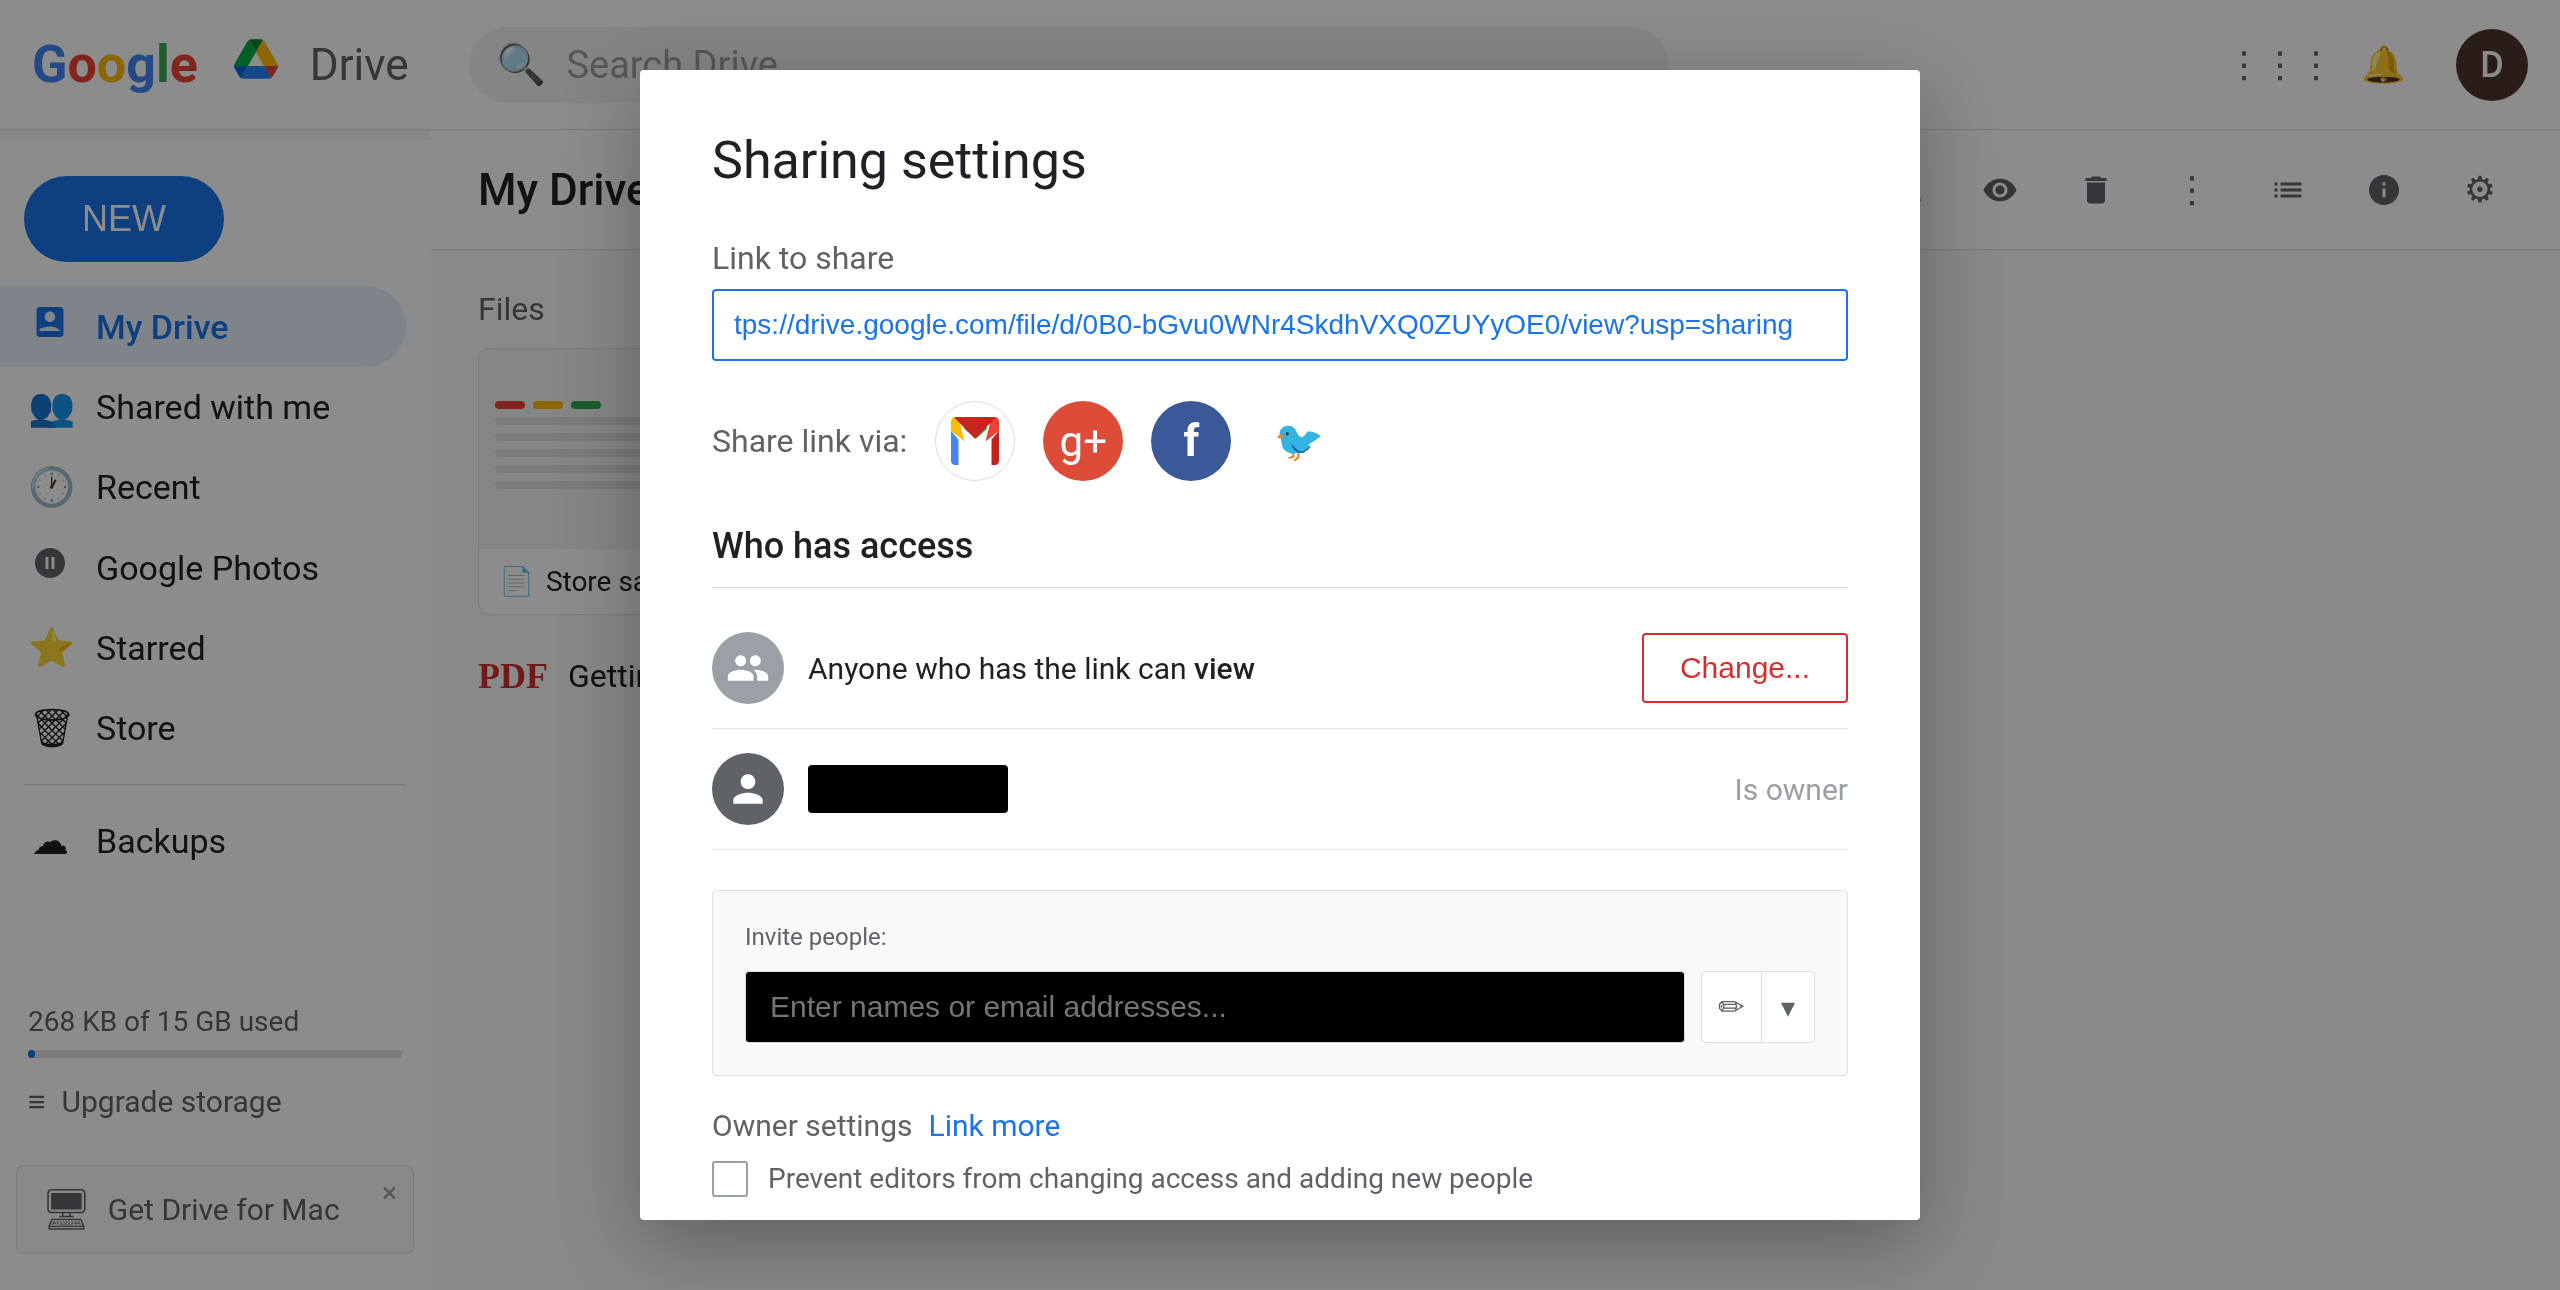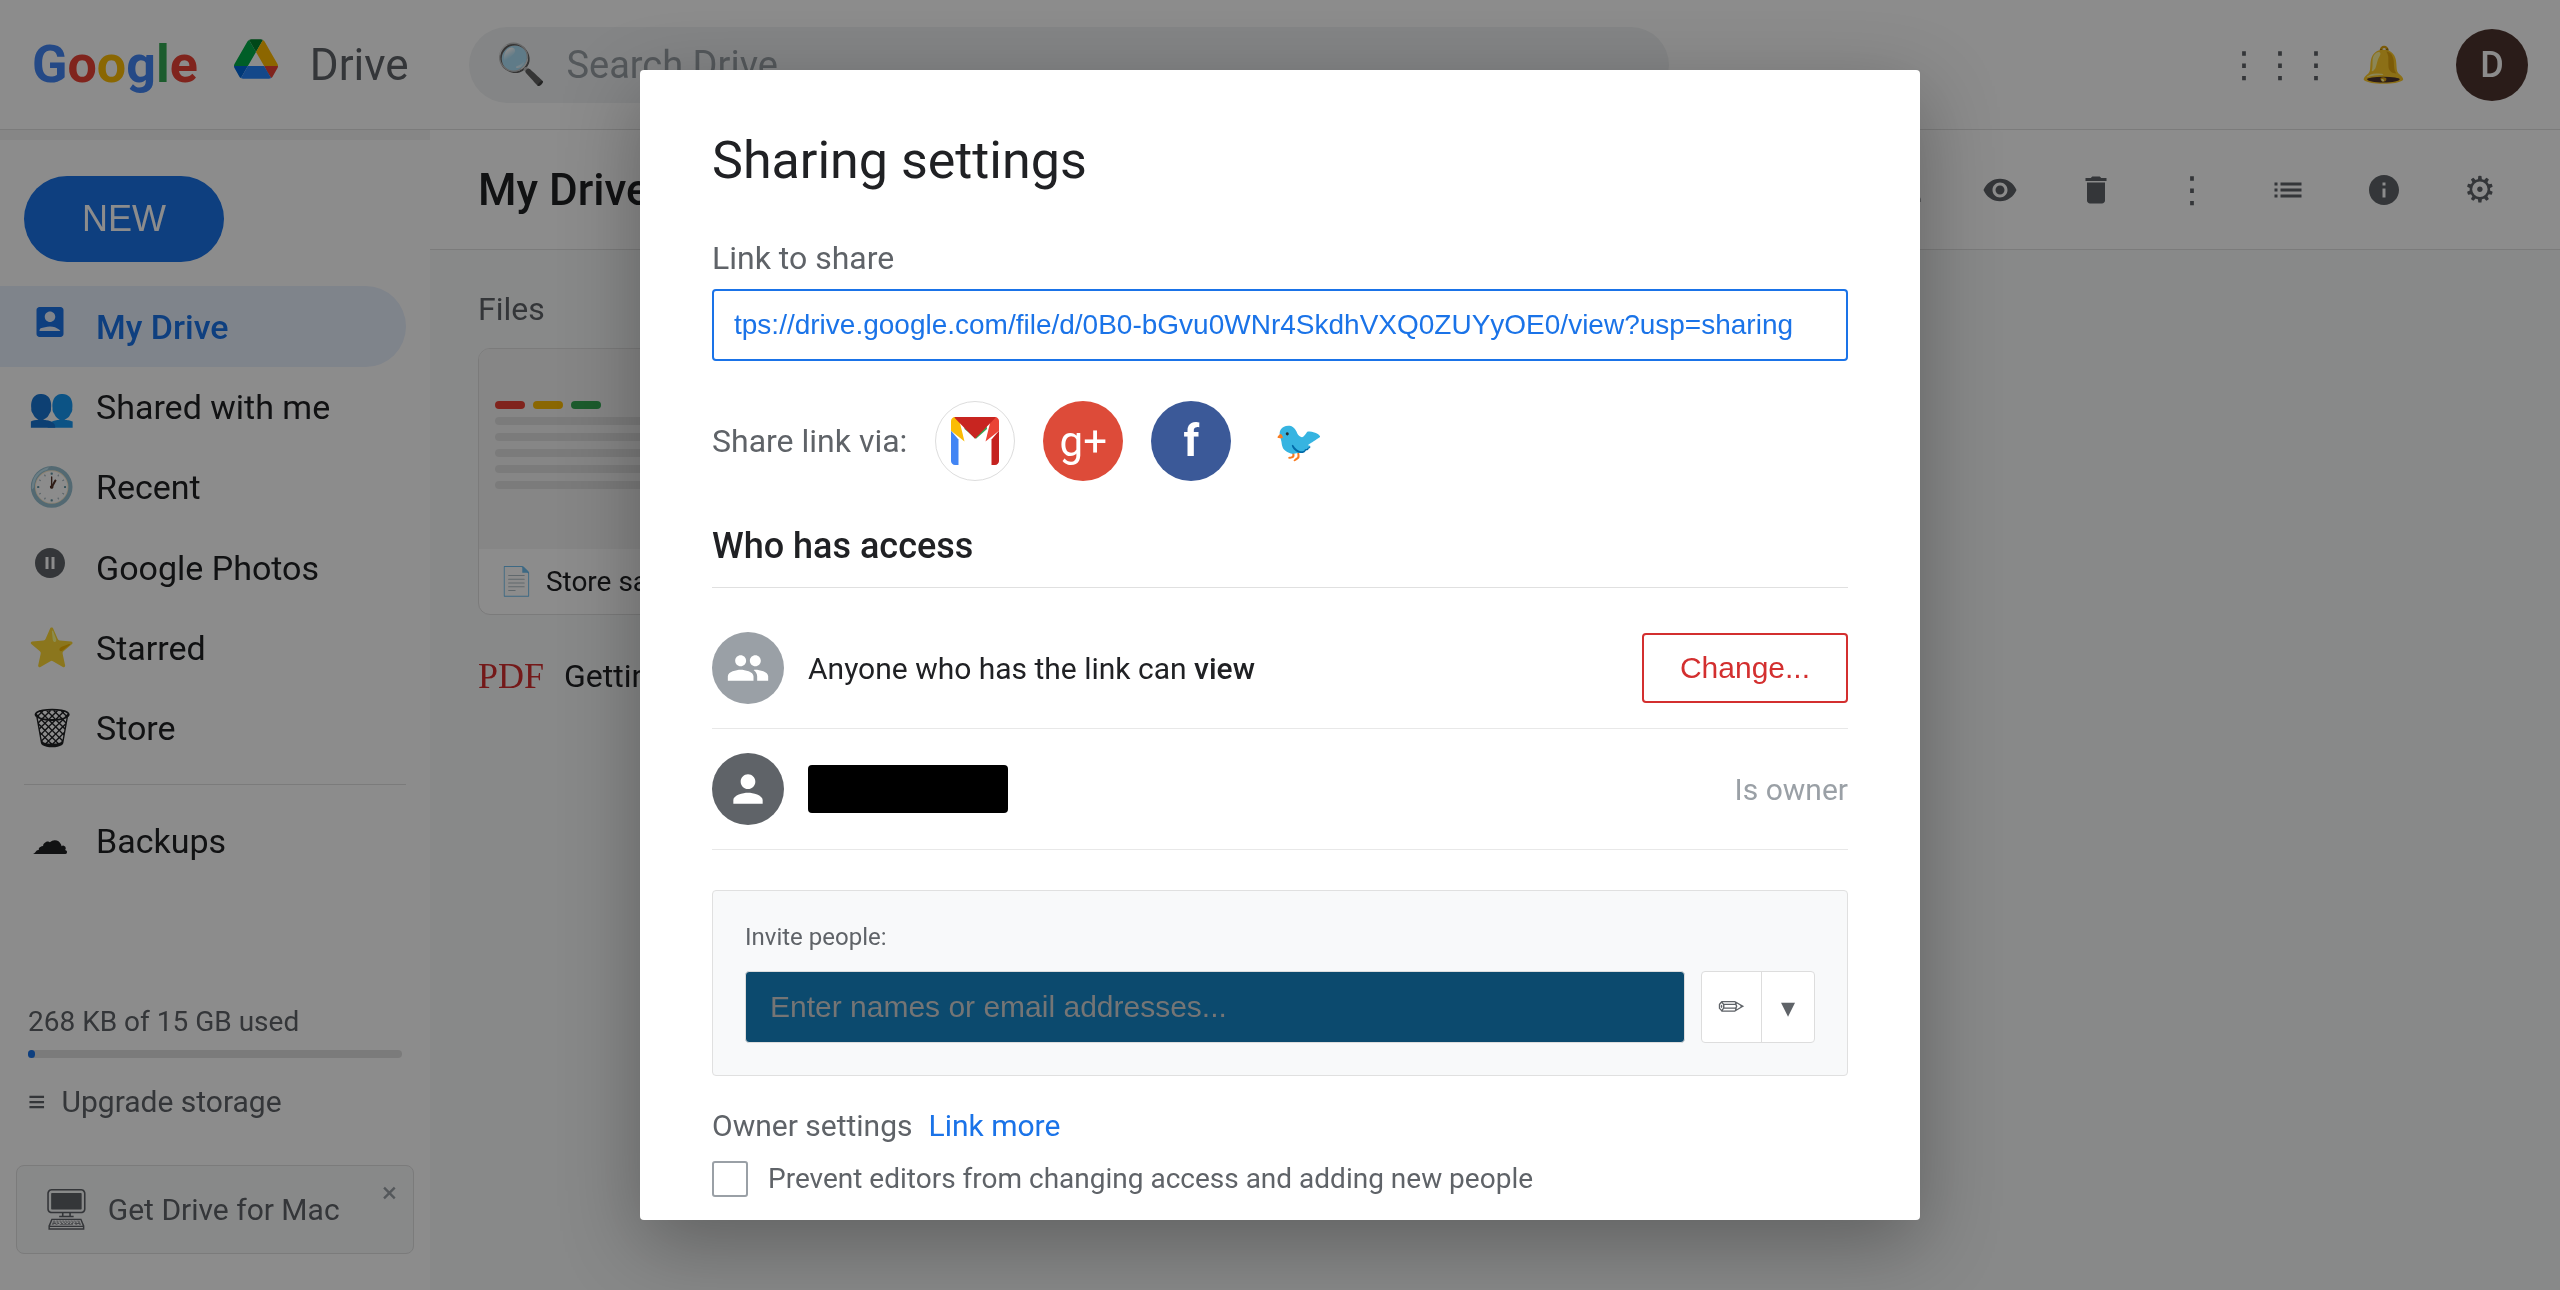--- a/index.html
+++ b/index.html
@@ -72,21 +72,21 @@
     #files-label { font-size: 32px; color: #5f6368; margin-bottom: 20px; }
 
     
     .files-grid { display: flex; gap: 32px; flex-wrap: wrap; }
     .file-card {
       width: 320px; background: #fff; border-radius: 12px;
       border: 1px solid #e0e0e0; overflow: hidden; cursor: pointer;
     }
     .file-thumb { height: 200px; background: #f5f5f5; display: flex; align-items: center; justify-content: center; overflow: hidden; }
     .file-info { padding: 16px 20px; font-size: 28px; color: #202124; display: flex; align-items: center; gap: 12px; }
-    .pdf-icon { color: #d32f2f; font-size: 36px; font-weight: 400; font-family: serif; }
+    .pdf-icon { color: #d32f2f; font-size: 36px; font-weight: 700; font-family: serif; }
 
     
     .thumb-lines { padding: 16px; }
     .thumb-line { height: 8px; background: #e0e0e0; border-radius: 4px; margin-bottom: 8px; }
     .thumb-line.short { width: 60%; }
     .thumb-colored { display: flex; gap: 8px; margin-bottom: 8px; }
     .thumb-colored span { height: 8px; border-radius: 4px; }
 
     
     #overlay {
@@ -137,21 +137,21 @@
       font-weight: 500; white-space: nowrap;
     }
     .owner-label { font-size: 30px; color: #9aa0a6; margin-left: auto; }
     .redacted-name { width: 200px; height: 48px; background: #000; border-radius: 4px; }
 
     #invite-section { background: #f8f9fa; border: 1px solid #e0e0e0; border-radius: 4px; padding: 32px; margin: 40px 0 32px; }
     #invite-label { font-size: 24px; color: #5f6368; margin-bottom: 20px; }
     #invite-input-row { display: flex; align-items: center; gap: 16px; }
     #invite-input {
       flex: 1; height: 72px; border: 1px solid #ddd; border-radius: 4px;
-      padding: 0 24px; font-size: 30px; color: #9aa0a6; background: #0c4a6e; outline: none;
+      padding: 0 24px; font-size: 30px; color: #9aa0a6; background: #000000; outline: none;
     }
     #invite-edit-btn {
       display: flex; align-items: center; gap: 0;
       border: 1px solid #ddd; border-radius: 4px; background: #fff; cursor: pointer;
       height: 72px;
     }
     #invite-edit-icon { width: 60px; height: 72px; display: flex; align-items: center; justify-content: center; font-size: 32px; color: #5f6368; border-right: 1px solid #ddd; }
     #invite-dropdown-icon { width: 52px; height: 72px; display: flex; align-items: center; justify-content: center; font-size: 28px; color: #5f6368; }
 
     #owner-settings { margin-bottom: 32px; }

